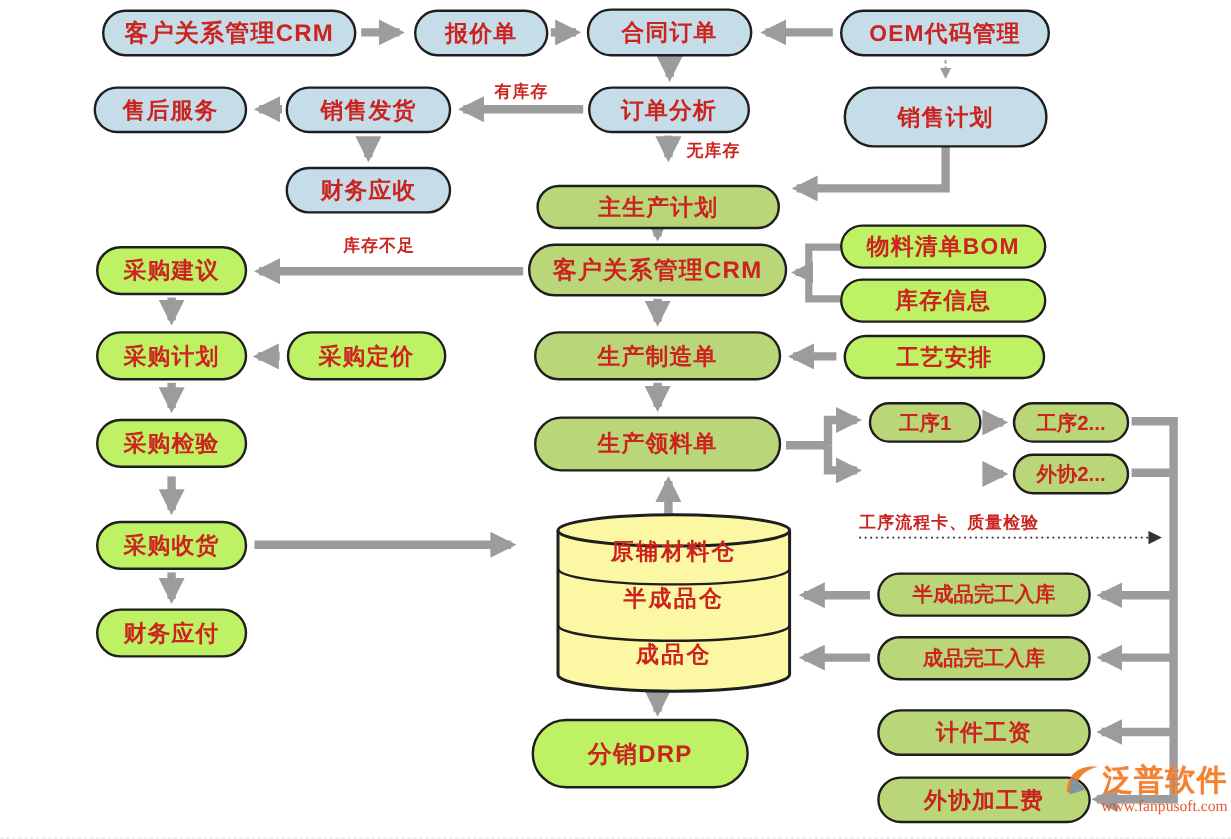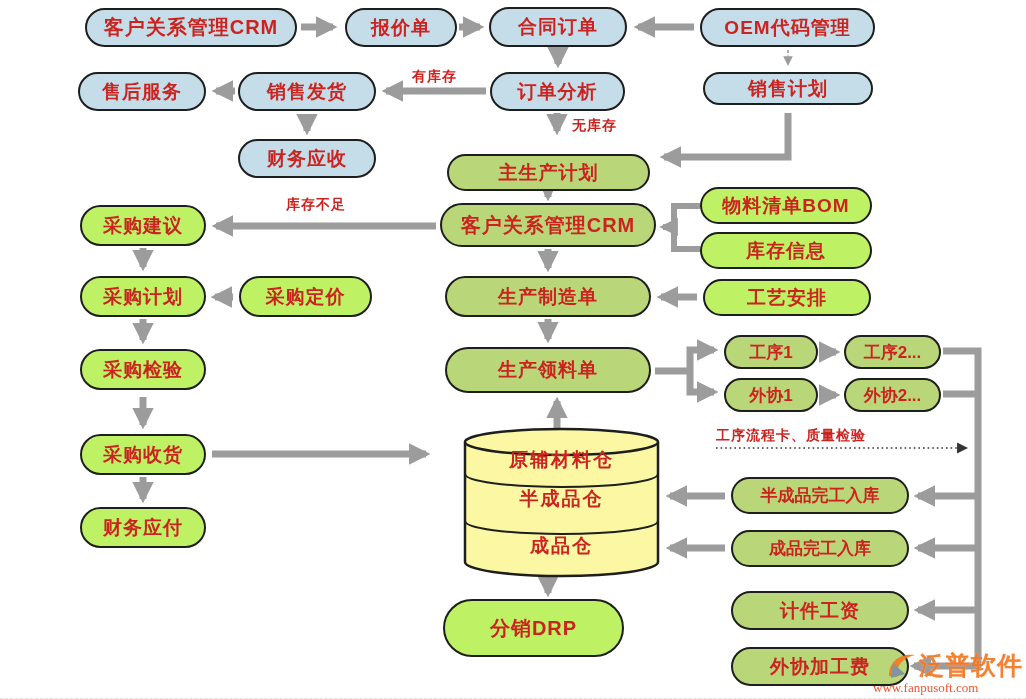--- a/index.html
+++ b/index.html
@@ -21,21 +21,21 @@
   .fs20{font-size:20px;}
   .elabel{
     position:absolute;z-index:2;color:#cb2420;font-weight:bold;font-size:14px;
     letter-spacing:1px;white-space:nowrap;
   }
   .cyl-label{
     position:absolute;z-index:2;left:465px;width:193px;text-align:center;
     color:#cb2420;font-weight:bold;font-size:19px;letter-spacing:2px;
   }
   #watermark{
-    position:absolute;z-index:3;right:3px;bottom:2px;width:150px;text-align:left;opacity:.92;
+    position:absolute;z-index:3;right:3px;bottom:18px;width:150px;text-align:right;opacity:.92;
   }
   #wm-row{display:flex;align-items:center;justify-content:flex-end;}
   #wm-brand{color:#f4791f;font-weight:bold;font-size:25px;letter-spacing:1px;text-shadow:0 0 1px #fbb;}
   #wm-url{color:#e8491f;font-size:13px;font-family:"Liberation Serif","DejaVu Serif",serif;margin-top:-2px;}
 </style>
 </head>
 <body>
 
 <div id="stage">
 
@@ -110,40 +110,39 @@
   </svg>
 
   <div class="node blue fs20" style="left:85px;top:8px;width:212px;height:39px;">客户关系管理CRM</div>
   <div class="node blue" style="left:345px;top:8px;width:112px;height:39px;">报价单</div>
   <div class="node blue" style="left:489px;top:7px;width:138px;height:40px;">合同订单</div>
   <div class="node blue" style="left:700px;top:8px;width:175px;height:39px;">OEM代码管理</div>
 
   <div class="node blue" style="left:78px;top:72px;width:128px;height:39px;">售后服务</div>
   <div class="node blue" style="left:238px;top:72px;width:138px;height:39px;">销售发货</div>
   <div class="node blue" style="left:490px;top:72px;width:135px;height:39px;">订单分析</div>
-  <div class="node blue" style="left:703px;top:72px;width:170px;height:33px;">销售计划</div>
+  <div class="node blue" style="left:703px;top:72px;width:170px;height:51px;">销售计划</div>
 
   <div class="node blue" style="left:238px;top:139px;width:138px;height:39px;">财务应收</div>
   <div class="node green" style="left:447px;top:154px;width:203px;height:37px;">主生产计划</div>
 
   <div class="node yellow" style="left:80px;top:205px;width:126px;height:41px;">采购建议</div>
   <div class="node green fs20" style="left:440px;top:203px;width:216px;height:44px;">客户关系管理CRM</div>
   <div class="node yellow" style="left:700px;top:187px;width:172px;height:37px;">物料清单BOM</div>
   <div class="node yellow" style="left:700px;top:232px;width:172px;height:37px;">库存信息</div>
 
   <div class="node yellow" style="left:80px;top:276px;width:126px;height:41px;">采购计划</div>
   <div class="node yellow" style="left:239px;top:276px;width:133px;height:41px;">采购定价</div>
   <div class="node green" style="left:445px;top:276px;width:206px;height:41px;">生产制造单</div>
   <div class="node yellow" style="left:703px;top:279px;width:168px;height:37px;">工艺安排</div>
 
   <div class="node yellow" style="left:80px;top:349px;width:126px;height:41px;">采购检验</div>
   <div class="node green" style="left:445px;top:347px;width:206px;height:46px;">生产领料单</div>
   <div class="node green fs17" style="left:724px;top:335px;width:94px;height:34px;">工序1</div>
   <div class="node green fs17" style="left:844px;top:335px;width:97px;height:34px;">工序2...</div>
-  <div class="node green fs17" style="left:724px;top:378px;width:94px;height:34px;">外协1</div>
   <div class="node green fs17" style="left:844px;top:378px;width:97px;height:34px;">外协2...</div>
 
   <div class="node yellow" style="left:80px;top:434px;width:126px;height:41px;">采购收货</div>
   <div class="node yellow" style="left:80px;top:507px;width:126px;height:41px;">财务应付</div>
 
   <div class="node green fs17" style="left:731px;top:477px;width:178px;height:37px;">半成品完工入库</div>
   <div class="node green fs17" style="left:731px;top:530px;width:178px;height:37px;">成品完工入库</div>
 
   <div class="node yellow fs20" style="left:443px;top:599px;width:181px;height:58px;">分销DRP</div>
   <div class="node green" style="left:731px;top:591px;width:178px;height:39px;">计件工资</div>

